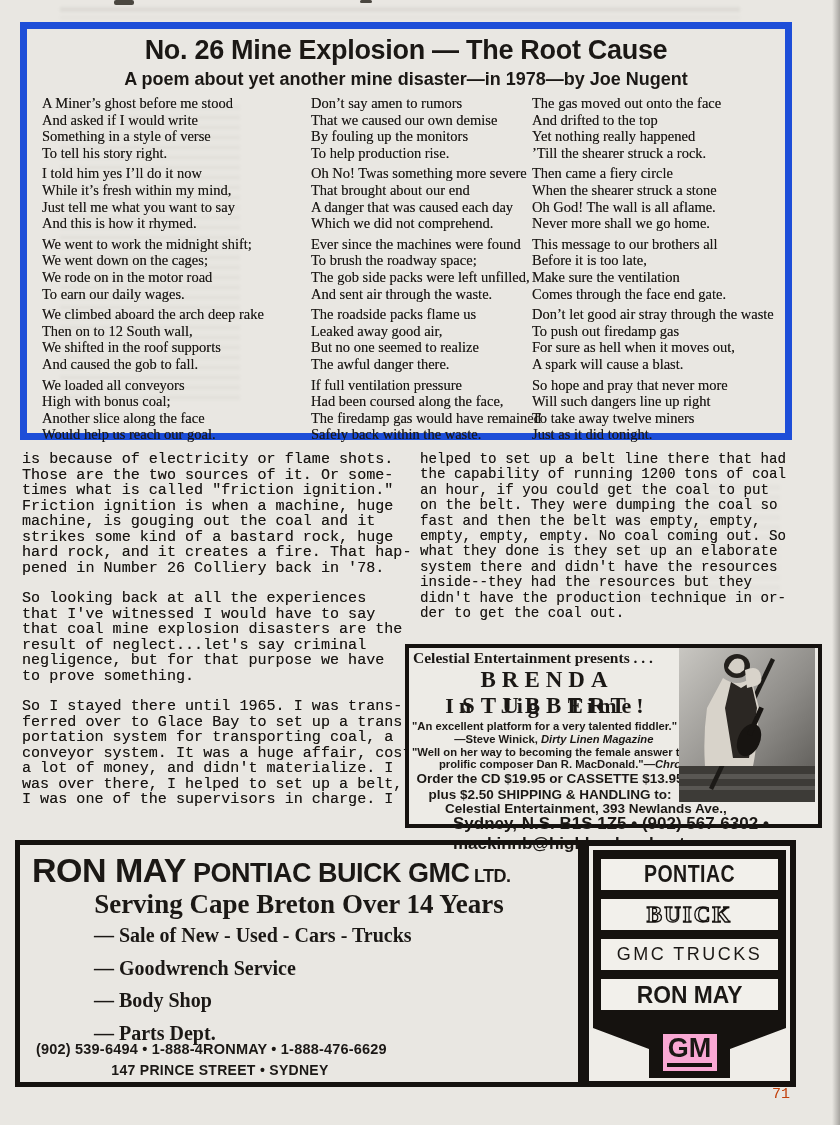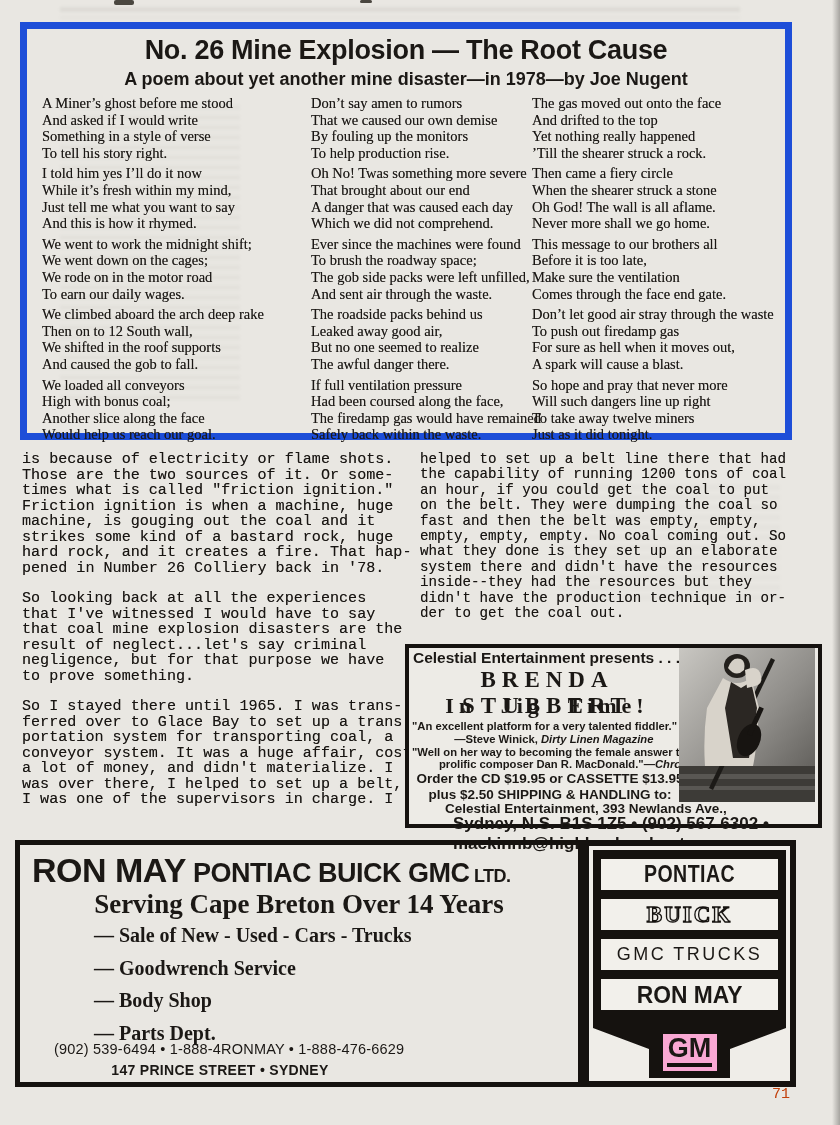--- a/index.html
+++ b/index.html
@@ -28,21 +28,21 @@
     font-family:"Liberation Serif",serif;text-shadow:0 0 .4px rgba(20,16,12,.55);}
   
   .article-col{position:absolute;top:452px;font-family:"Liberation Mono",monospace;
     color:#181512;text-shadow:0 0 .4px rgba(20,16,12,.5);}
   .article-col.left{left:22px;width:394px;font-size:15.1px;line-height:15.5px;}
   .article-col.right{left:420px;width:376px;font-size:14.2px;line-height:15.4px;}
   .article-col p{white-space:pre-line;margin:0 0 15px 0;}
   
   .stubbert-ad{position:absolute;left:405px;top:644px;width:417px;height:184px;
     border:4px solid #15120f;background:#edebe6;}
-  .sa-presenter{position:absolute;left:4px;top:1px;font-family:Liberation Sans, sans-serif;
+  .sa-presenter{position:absolute;left:4px;top:1px;font-family:Liberation Serif, serif;
     font-weight:700;font-size:15.5px;}
   .sa-artist{position:absolute;left:0;top:19px;width:276px;text-align:center;
     font-family:"Liberation Serif",serif;font-weight:700;font-size:23px;letter-spacing:6px;}
   .sa-album{position:absolute;left:0;top:45px;width:276px;text-align:center;
     font-family:"Liberation Serif",serif;font-weight:700;font-size:22px;letter-spacing:5px;word-spacing:14px;}
   .sa-quote{position:absolute;font-family:"Liberation Sans",sans-serif;font-weight:600;
     font-size:11.6px;transform:scaleX(.97);transform-origin:left;}
   .sa-q1{left:3px;top:71px;}
   .sa-q1a{left:0;top:84px;width:252px;text-align:right;}
   .sa-q2{left:3px;top:97px;}
@@ -60,22 +60,22 @@
     border:5px solid #15120f;}
   .rm-title{position:absolute;left:12px;top:6px;width:545px;white-space:nowrap;
     font-family:"Liberation Sans",sans-serif;font-weight:700;letter-spacing:-.5px;}
   .rm-title .seg-name{font-size:34px;}
   .rm-title .seg-brands{font-size:27px;}
   .rm-title .seg-suffix{font-size:18px;}
   .rm-tagline{position:absolute;left:0;top:44px;width:100%;text-align:center;
     font-family:"Liberation Serif",serif;font-weight:700;font-size:27px;}
   .rm-services{position:absolute;left:74px;top:74px;font-family:"Liberation Serif",serif;
     font-weight:700;font-size:20px;line-height:32.5px;}
-  .rm-phone{position:absolute;left:34px;top:196px;
-    font-family:"Liberation Sans",sans-serif;font-weight:400;font-size:14.5px;letter-spacing:.2px;}
+  .rm-phone{position:absolute;left:16px;top:196px;
+    font-family:"Liberation Sans",sans-serif;font-weight:700;font-size:14.5px;letter-spacing:.2px;}
   .rm-addr{position:absolute;left:0;top:217px;width:400px;text-align:center;
     font-family:"Liberation Sans",sans-serif;font-weight:700;font-size:14px;letter-spacing:.3px;}
   
   .gm-shield{position:absolute;left:583px;top:840px;width:213px;height:247px;
     border:6px solid #15120f;background:#efede8;}
   .shield-black{position:absolute;left:4px;right:4px;top:4px;height:178px;background:#15120f;}
   .logo-bar{position:absolute;left:8px;right:8px;height:31px;background:#f2f0eb;
     display:flex;align-items:center;justify-content:center;white-space:nowrap;}
   .bar1{top:9px;} .bar2{top:49px;} .bar3{top:89px;} .bar4{top:129px;}
   .t-pontiac{font-family:"Liberation Sans",sans-serif;font-weight:700;font-size:23px;
@@ -138,21 +138,21 @@
 By fouling up the monitors
 To help production rise.</div>
       <div class="stanza">Oh No! Twas something more severe
 That brought about our end
 A danger that was caused each day
 Which we did not comprehend.</div>
       <div class="stanza">Ever since the machines were found
 To brush the roadway space;
 The gob side packs were left unfilled,
 And sent air through the waste.</div>
-      <div class="stanza">The roadside packs behind us
+      <div class="stanza">The roadside packs flame us
 Leaked away good air,
 But no one seemed to realize
 The awful danger there.</div>
       <div class="stanza">If full ventilation pressure
 Had been coursed along the face,
 The firedamp gas would have remained
 Safely back within the waste.</div>
     </div>
     <div class="poem-col c3">
       <div class="stanza">The gas moved out onto the face

